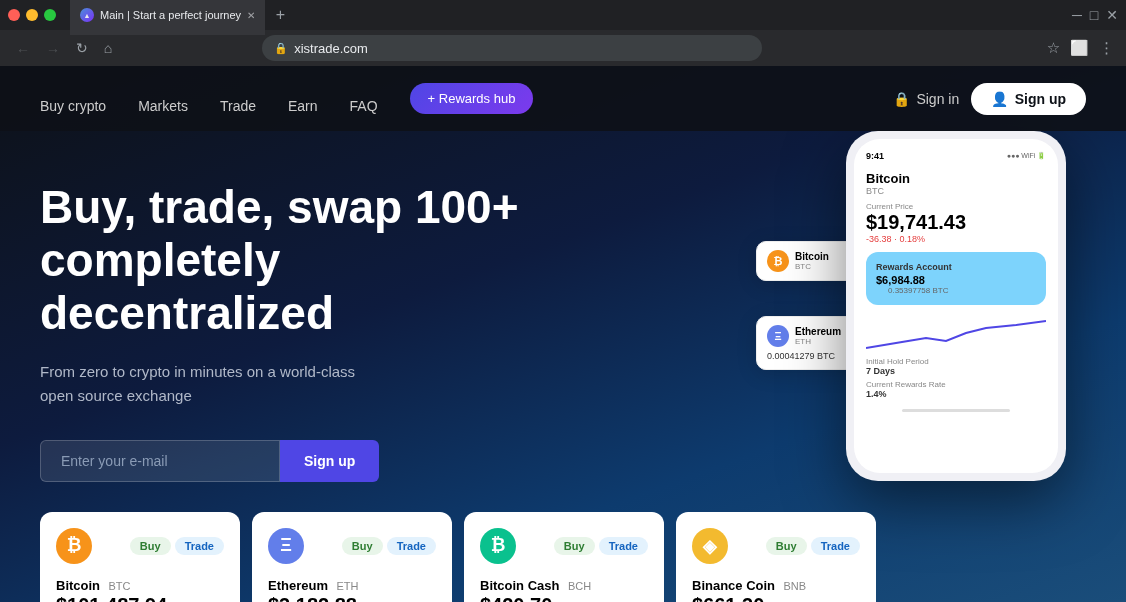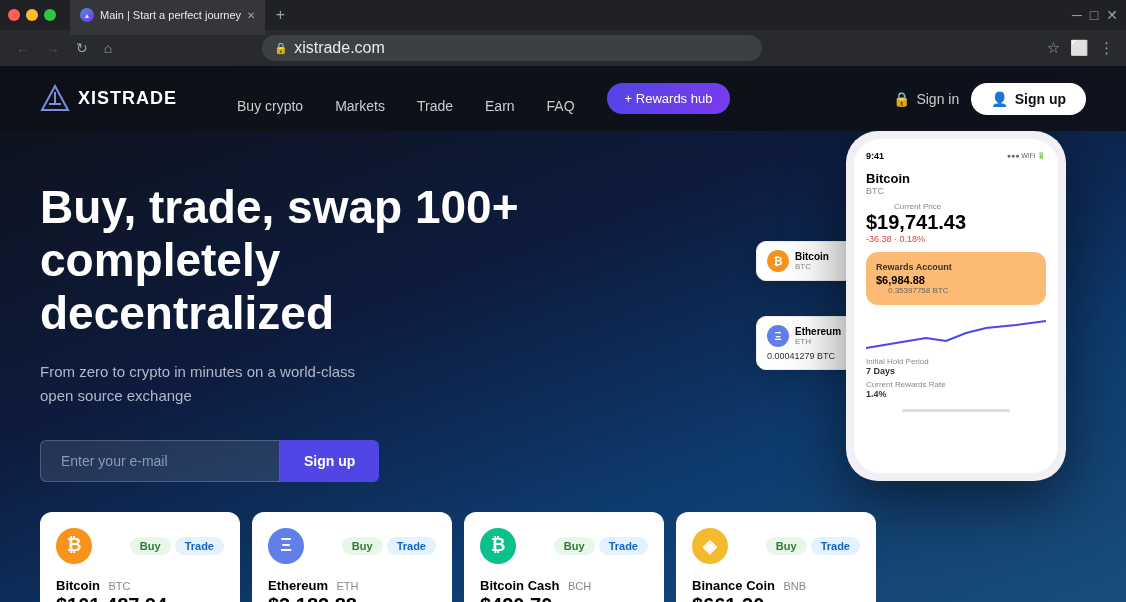--- a/index.html
+++ b/index.html
@@ -19,21 +19,21 @@
     .new-tab-btn { width: 22px; height: 22px; display: flex; align-items: center; justify-content: center; color: #9aa0a6; font-size: 16px; cursor: pointer; margin-left: 4px; }
     .window-controls { display: flex; gap: 8px; margin-left: auto; }
     .win-ctrl { color: #9aa0a6; font-size: 14px; cursor: pointer; }
 
     
     .address-bar { background: #292a2d; height: 36px; display: flex; align-items: center; padding: 0 12px; gap: 8px; }
     .nav-btn { color: #9aa0a6; font-size: 14px; cursor: pointer; background: none; border: none; padding: 4px; }
     .nav-btn:disabled { opacity: 0.3; }
     .address-field { flex: 1; background: #3c4043; border-radius: 20px; height: 26px; display: flex; align-items: center; padding: 0 12px; gap: 6px; max-width: 500px; margin: 0 auto; }
     .lock-icon { color: #9aa0a6; font-size: 11px; }
-    .address-text { font-size: 16px; color: #e8eaed; }
+    .address-text { font-size: 13px; color: #e8eaed; }
     .toolbar-right { display: flex; align-items: center; gap: 10px; margin-left: auto; }
     .toolbar-icon { color: #9aa0a6; font-size: 15px; cursor: pointer; }
 
     
     .website { height: calc(602px - 30px - 36px); background: linear-gradient(160deg, #0d1117 0%, #0d1b3e 40%, #0d3b6e 70%, #1a4d7a 100%); overflow: hidden; position: relative; }
 
     
     .navbar { display: flex; align-items: center; padding: 0 40px; height: 65px; background: rgba(13,17,23,0.9); position: relative; z-index: 10; }
     .logo { display: flex; align-items: center; gap: 8px; margin-right: 60px; }
     .logo-icon { width: 30px; height: 30px; position: relative; }
@@ -57,24 +57,24 @@
 
     
     .phone-mockup { position: absolute; right: 60px; top: -10px; width: 280px; height: 360px; }
     .phone-outer { background: #f0f0f5; border-radius: 32px; padding: 8px; box-shadow: 0 20px 60px rgba(0,0,0,0.5); width: 220px; height: 350px; position: absolute; right: 0; top: 10px; }
     .phone-screen { background: #fff; border-radius: 26px; height: 100%; overflow: hidden; padding: 12px; }
     .phone-header { display: flex; justify-content: space-between; align-items: center; margin-bottom: 10px; }
     .phone-time { font-size: 9px; font-weight: 700; color: #000; }
     .phone-status { font-size: 7px; color: #666; }
     .phone-coin { font-size: 13px; font-weight: 700; color: #000; }
     .phone-coin-sub { font-size: 9px; color: #888; }
-    .phone-label { font-size: 8px; color: #888; margin-top: 6px; margin-left: 28px; }
+    .phone-label { font-size: 8px; color: #888; margin-top: 6px; }
     .phone-price { font-size: 20px; font-weight: 700; color: #000; }
     .phone-change { font-size: 9px; color: #e53e3e; }
-    .phone-card { background: #fdba74; border-radius: 12px; padding: 10px; margin-top: 8px; }
+    .phone-card { background: #7dd3fc; border-radius: 12px; padding: 10px; margin-top: 8px; }
     .phone-card-title { font-size: 9px; font-weight: 700; color: #333; }
     .phone-card-val { font-size: 11px; font-weight: 700; color: #000; margin-top: 2px; }
     .phone-card-sub { font-size: 8px; color: #666; padding-left: 12px; }
 
     .phone-card2 { background: #fff; border: 1px solid #eee; border-radius: 10px; padding: 8px 10px; position: absolute; left: -30px; top: 120px; width: 160px; box-shadow: 0 4px 20px rgba(0,0,0,0.15); }
     .phone-card3 { background: #fff; border: 1px solid #eee; border-radius: 10px; padding: 8px 10px; position: absolute; left: -30px; top: 195px; width: 160px; box-shadow: 0 4px 20px rgba(0,0,0,0.15); }
     .mini-coin { display: flex; align-items: center; gap: 6px; }
     .coin-circle { width: 22px; height: 22px; border-radius: 50%; display: flex; align-items: center; justify-content: center; font-size: 11px; font-weight: 700; }
     .btc-circle { background: #f7931a; color: #fff; }
     .eth-circle { background: #627eea; color: #fff; }
@@ -136,28 +136,20 @@
   <div class="toolbar-right">
     <span class="toolbar-icon">☆</span>
     <span class="toolbar-icon">⬜</span>
     <span class="toolbar-icon">⋮</span>
   </div>
 </div>
 
 <div class="website">
 
   <nav class="navbar">
-    <div class="logo">
-      <svg class="logo-icon" width="30" height="30" viewBox="0 0 30 30">
-        <polygon points="15,2 28,26 2,26" fill="none" stroke="#7b8cde" stroke-width="2"></polygon>
-        <line x1="15" y1="8" x2="15" y2="20" stroke="#7b8cde" stroke-width="2"></line>
-        <line x1="9" y1="20" x2="21" y2="20" stroke="#7b8cde" stroke-width="2"></line>
-      </svg>
-      <span class="logo-text">XISTRADE</span>
-    </div>
     <div class="nav-links">
       <a class="nav-link">Buy crypto</a>
       <a class="nav-link">Markets</a>
       <a class="nav-link">Trade</a>
       <a class="nav-link">Earn</a>
       <a class="nav-link">FAQ</a>
       <button class="rewards-btn">+ Rewards hub</button>
     </div>
     <div class="auth-section">
       <button class="sign-in-btn">

